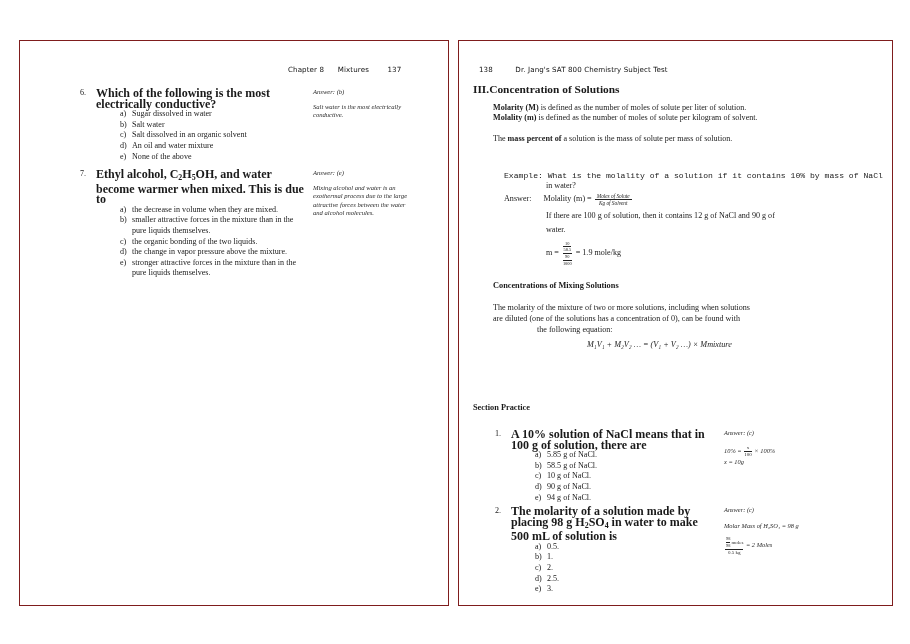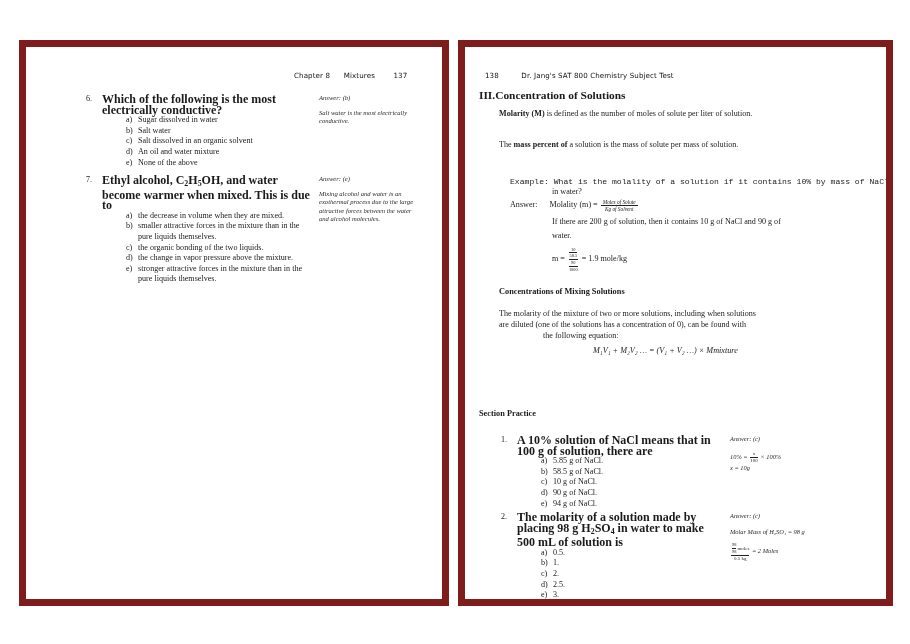--- a/index.html
+++ b/index.html
@@ -16,21 +16,21 @@
     overflow: hidden;
   }
   .spread {
     position: relative;
     width: 910px;
     height: 644px;
   }
   .page {
     position: absolute;
     background: #ffffff;
-    border: 7px solid #7f1d1d;
+    border: 1px solid #7f1d1d;
     box-sizing: border-box;
     overflow: hidden;
   }
   .page-left {
     left: 19px;
     top: 40px;
     width: 430px;
     height: 566px;
   }
   .page-right {
@@ -295,20 +295,23 @@
       <span>Dr. Jang's SAT 800 Chemistry Subject Test</span>
     </div>
 
     <div class="sec-title" style="left:14px; top:42px;">
       <span class="rom">III.</span><span>Concentration of Solutions</span>
     </div>
 
     <div class="para" style="left:34px; top:62px; width:355px;">
       <b>Molarity (M)</b><span> is defined as the number of moles of solute per liter of solution.</span>
     </div>
+    <div class="para" style="left:34px; top:72px; width:340px;">
+      <b>Molality (m)</b><span> is defined as the number of moles of solute per kilogram of solvent.</span>
+    </div>
     <div class="para" style="left:34px; top:93px; width:355px;">
       <span>The </span><b>mass percent of</b><span> a solution is the mass of solute per mass of solution.</span>
     </div>
 
     <div class="para" style="left:45px; top:130px; white-space:nowrap;font-family:Liberation Mono, monospace;">
       <span>Example:</span>
       <span>What is the molality of a solution if it contains 10% by mass of NaCl</span>
     </div>
     <div class="para" style="left:87px; top:140px;">
       <span>in water?</span>
@@ -318,21 +321,21 @@
       <span>Answer:</span>
       <span style="display:inline-block;width:8px"></span>
       <span>Molality (m) =</span>
       <span class="frac">
         <span class="num">Moles of Solute</span>
         <span class="den">Kg of Solvent</span>
       </span>
     </div>
 
     <div class="para" style="left:87px; top:170px; width:320px;">
-      <span>If there are 200 g of solution, then it contains 10 g of NaCl and 90 g of</span>
+      <span>If there are 100 g of solution, then it contains 12 g of NaCl and 90 g of</span>
     </div>
     <div class="para" style="left:87px; top:184px;">
       <span>water.</span>
     </div>
 
     <div class="calc-line" style="left:87px; top:200px;">
       <span>m =</span>
       <span class="nested">
         <span class="n-top">
           <span class="mini">

